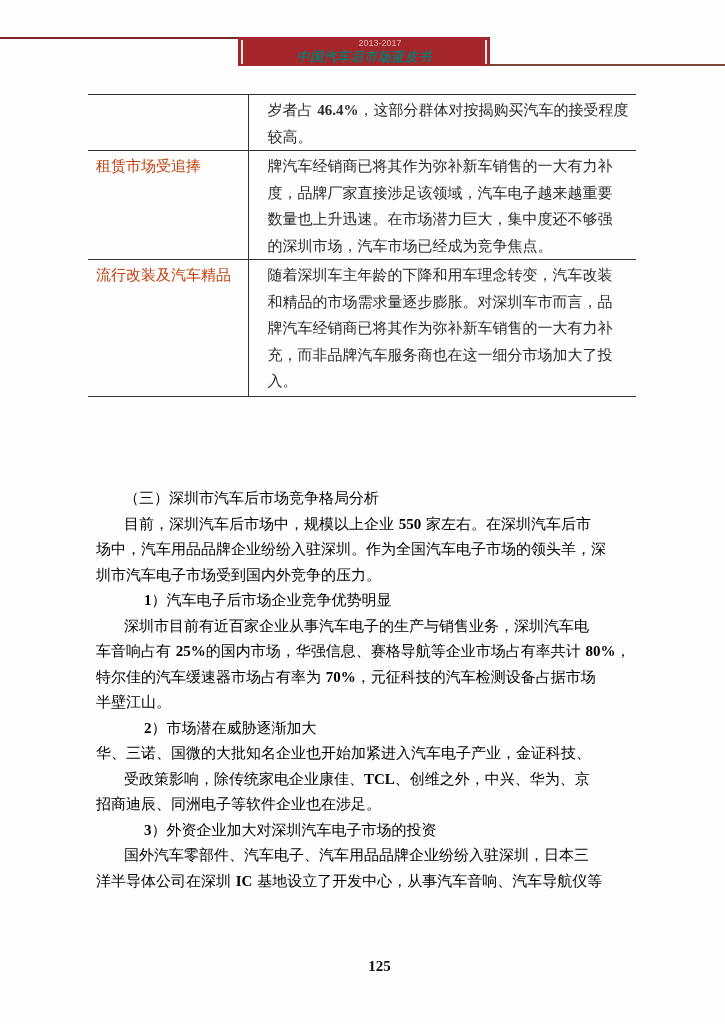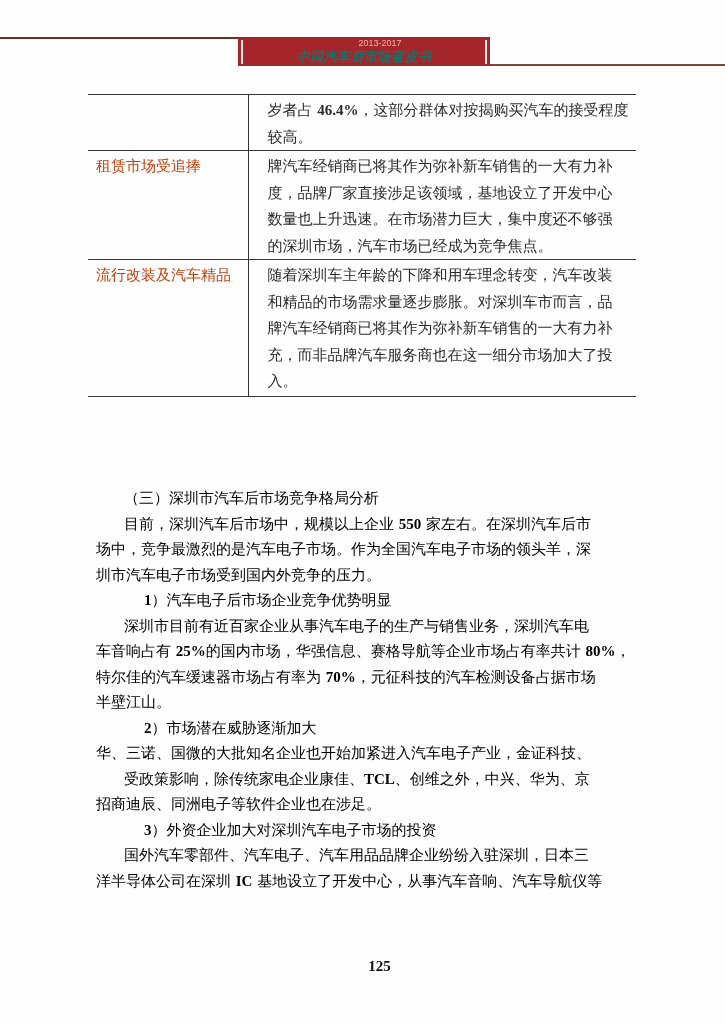--- a/index.html
+++ b/index.html
@@ -148,21 +148,21 @@
         <td class="c1"></td>
         <td class="c2">
           <span class="line">岁者占 <b>46.4%</b>，这部分群体对按揭购买汽车的接受程度</span>
           <span class="line">较高。</span>
         </td>
       </tr>
       <tr class="r1">
         <td class="c1">租赁市场受追捧</td>
         <td class="c2">
           <span class="line">牌汽车经销商已将其作为弥补新车销售的一大有力补</span>
-          <span class="line">度，品牌厂家直接涉足该领域，基地设立了开发中心</span>
+          <span class="line">度，品牌厂家直接涉足该领域，汽车电子越来越重要</span>
           <span class="line">数量也上升迅速。在市场潜力巨大，集中度还不够强</span>
           <span class="line">的深圳市场，汽车市场已经成为竞争焦点。</span>
         </td>
       </tr>
       <tr class="r2">
         <td class="c1">流行改装及汽车精品</td>
         <td class="c2">
           <span class="line">随着深圳车主年龄的下降和用车理念转变，汽车改装</span>
           <span class="line">和精品的市场需求量逐步膨胀。对深圳车市而言，品</span>
           <span class="line">牌汽车经销商已将其作为弥补新车销售的一大有力补</span>
@@ -170,21 +170,21 @@
           <span class="line">入。</span>
         </td>
       </tr>
     </tbody>
 </table>
 
 <div class="body-block" style="top:486px;">
   <span class="line indent-1">（三）深圳市汽车后市场竞争格局分析</span>
   <div id="intro">
       <span class="line indent-1">目前，深圳汽车后市场中，规模以上企业 <b>550</b> 家左右。在深圳汽车后市</span>
-      <span class="line">场中，竞争最激烈的是汽车电子市场。作为全国汽车电子市场的领头羊，深</span>
+      <span class="line">场中，汽车用品品牌企业纷纷入驻深圳。作为全国汽车电子市场的领头羊，深</span>
       <span class="line">圳市汽车电子市场受到国内外竞争的压力。</span>
     </div>
   <div id="subsections">
       <span class="line indent-2"><b>1</b>）汽车电子后市场企业竞争优势明显</span>
       <span class="line indent-1">深圳市目前有近百家企业从事汽车电子的生产与销售业务，深圳汽车电</span>
       <span class="line">车音响占有 <b>25%</b>的国内市场，华强信息、赛格导航等企业市场占有率共计 <b>80%</b>，</span>
       <span class="line">特尔佳的汽车缓速器市场占有率为 <b>70%</b>，元征科技的汽车检测设备占据市场</span>
       <span class="line">半壁江山。</span>
       <span class="line indent-2"><b>2</b>）市场潜在威胁逐渐加大</span>
       <span class="line">华、三诺、国微的大批知名企业也开始加紧进入汽车电子产业，金证科技、</span>

